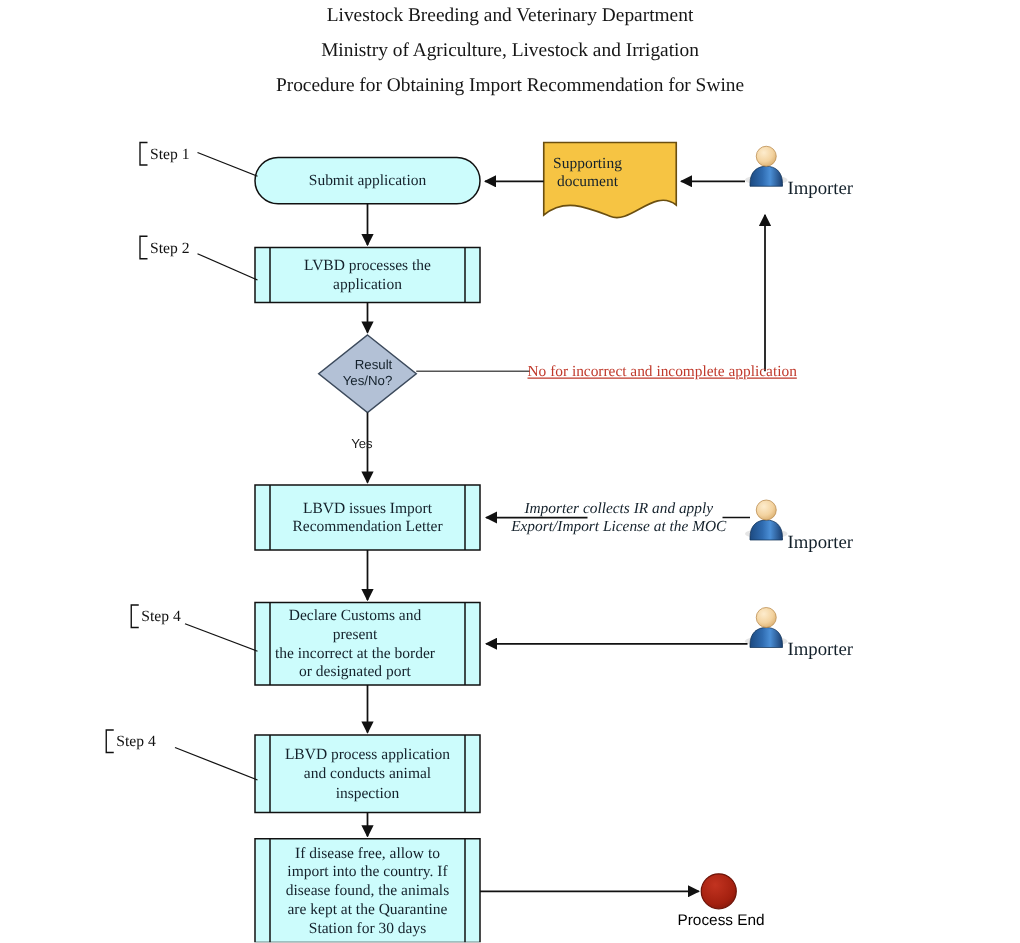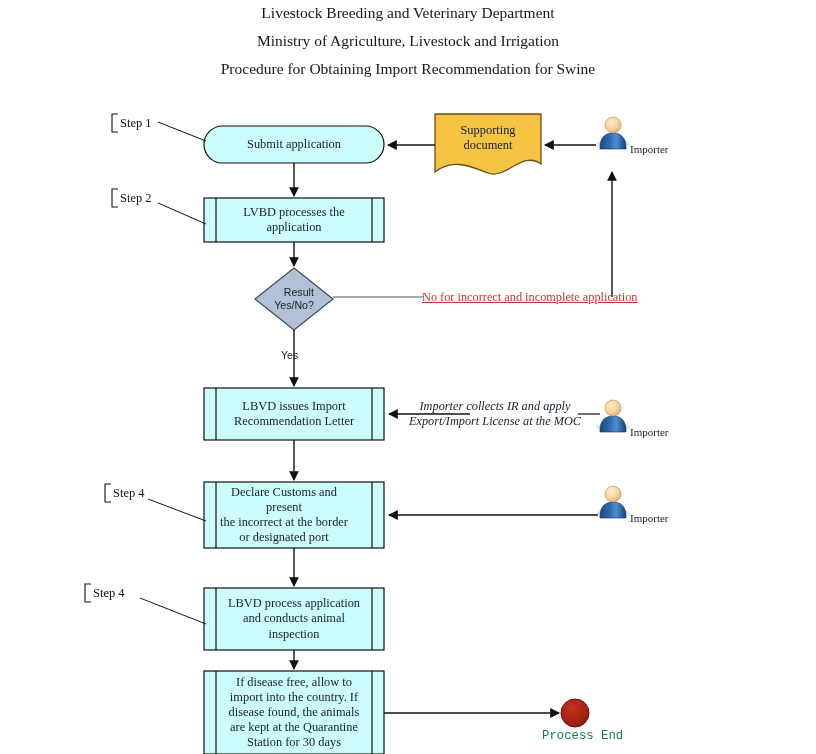--- a/index.html
+++ b/index.html
@@ -29,25 +29,25 @@
   
   .sans-sm{position:absolute;font-family:"Liberation Sans", sans-serif;font-size:10.5px;color:#202020;}
 
   
   .red-note{position:absolute;font-family:"Liberation Serif", serif;font-size:12.3px;
             color:#c0392b;white-space:nowrap;text-decoration:underline;}
 
   
   .side-note{position:absolute;font-family:"Liberation Serif", serif;font-size:12.3px;
              color:#14212b;text-align:center;line-height:1.25;white-space:nowrap;font-style:italic;}
-  .actor-name{position:absolute;font-family:"Liberation Serif", serif;font-size:11px;
+  .actor-name{position:absolute;font-family:"Liberation Serif", serif;font-size:15px;
               color:#14212b;white-space:nowrap;}
 
-  .end-label{position:absolute;font-family:Liberation Mono, monospace;font-size:12.3px;
-             color:#15803d;white-space:nowrap;}
+  .end-label{position:absolute;font-family:Liberation Sans, sans-serif;font-size:12.3px;
+             color:#000000;white-space:nowrap;}
 </style>
 </head>
 <body>
 
 <div class="canvas">
 
   <div class="title" id="title1">Livestock Breeding and Veterinary Department</div>
   <div class="title" id="title2">Ministry of Agriculture, Livestock and Irrigation</div>
   <div class="title" id="title3">Procedure for Obtaining Import Recommendation for Swine</div>
 
@@ -225,21 +225,21 @@
   <div class="node-label" style="left:216px; top:671px; width:156px; height:83px;">
     <span>
       <span>If disease free, allow to</span><br>
       <span>import into the country. If</span><br>
       <span>disease found, the animals</span><br>
       <span>are kept at the Quarantine</span><br>
       <span>Station for 30 days</span>
     </span>
   </div>
 
-  <div class="node-label" style="left:435px; top:113px; width:106px; height:50px;">
+  <div class="node-label" style="left:417px; top:113px; width:106px; height:50px;">
     <span>
       <span>Supporting</span><br>
       <span>document</span>
     </span>
   </div>
 
   <div class="actor-name" style="left:630px; top:143px;">Importer</div>
   <div class="actor-name" style="left:630px; top:426px;">Importer</div>
   <div class="actor-name" style="left:630px; top:512px;">Importer</div>
 

